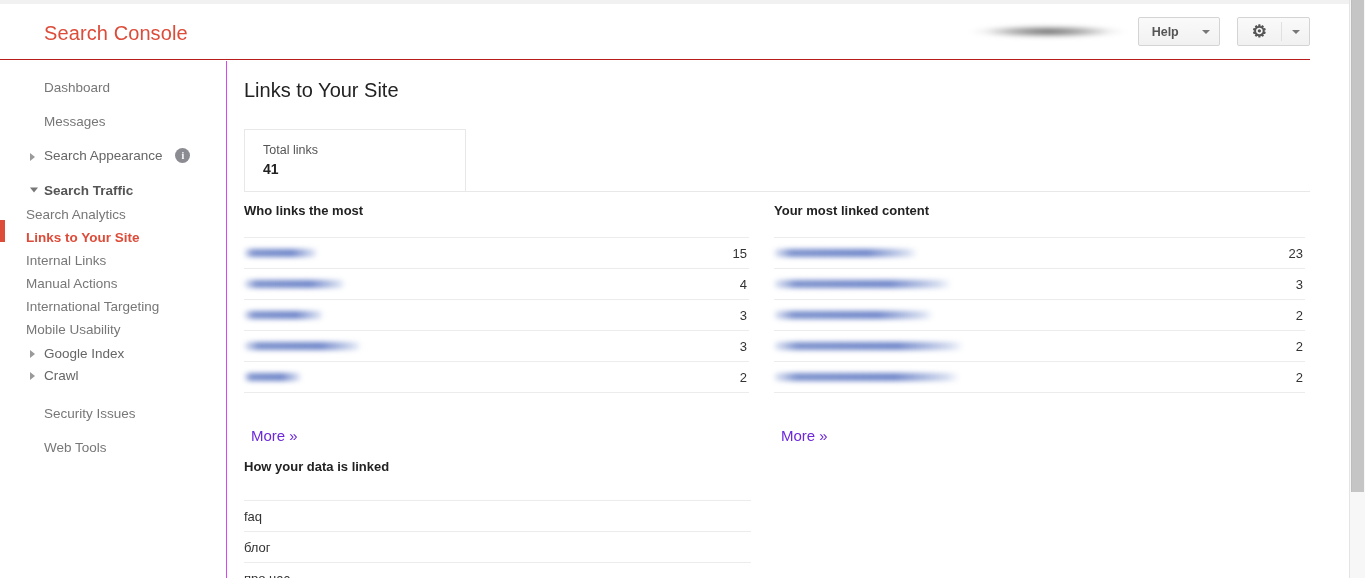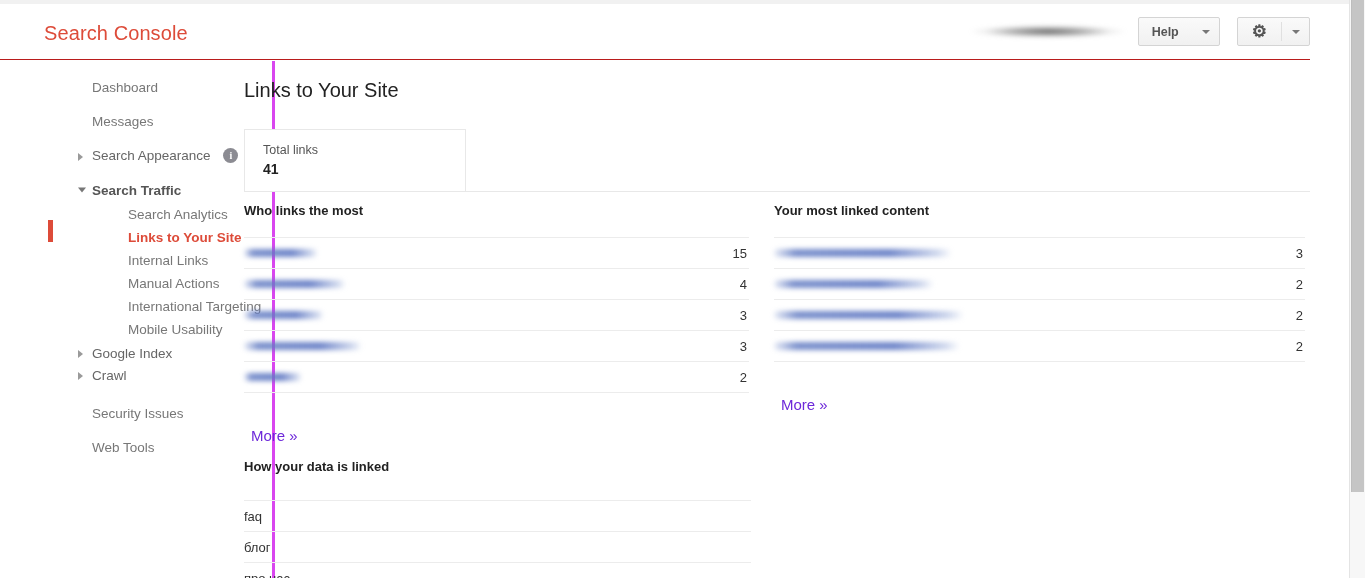--- a/index.html
+++ b/index.html
@@ -98,35 +98,34 @@
     color: #555;
   }
   .gear-sep { width: 1px; background: #e0e0e0; margin: 4px 0; }
 
   
   .sidebar {
     position: absolute;
     left: 0; top: 61px;
     width: 227px;
     height: 517px;
-    border-right: 3px solid #d946ef;
-    box-sizing: border-box;
-    margin-left: 48px;
+    border-right: 1px solid #d946ef;
+    box-sizing: border-box;
   }
   .nav-item {
     position: relative;
     font-size: 13.5px;
     color: #777;
     line-height: 1;
     white-space: nowrap;
     cursor: pointer;
   }
   .nav-top { padding-left: 44px; }
   .nav-group { padding-left: 44px; }
-  .nav-sub { padding-left: 80px; font-size: 13.5px; }
+  .nav-sub { padding-left: 26px; font-size: 13.5px; }
   .nav-item.group-label { color: #666; }
   .nav-item.expanded-label { font-weight: bold; color: #555; }
   .nav-item.active { color: #dd4b39; font-weight: bold; }
   .tri {
     position: absolute;
     left: 30px; top: 50%;
     transform: translateY(-50%);
     width: 0; height: 0;
   }
   .tri.right {
@@ -420,20 +419,24 @@
         <span class="count">2</span>
       </div>
     </div>
     <span class="more-link">More »</span>
   </div>
 
   <div class="col col-right">
     <h2 class="col-title">Your most linked content</h2>
     <div class="link-table">
       <div class="link-row">
+        <span class="redacted-link" style="width:144px"></span>
+        <span class="count">23</span>
+      </div>
+      <div class="link-row">
         <span class="redacted-link" style="width:178px"></span>
         <span class="count">3</span>
       </div>
       <div class="link-row">
         <span class="redacted-link" style="width:160px"></span>
         <span class="count">2</span>
       </div>
       <div class="link-row">
         <span class="redacted-link" style="width:190px"></span>
         <span class="count">2</span>

